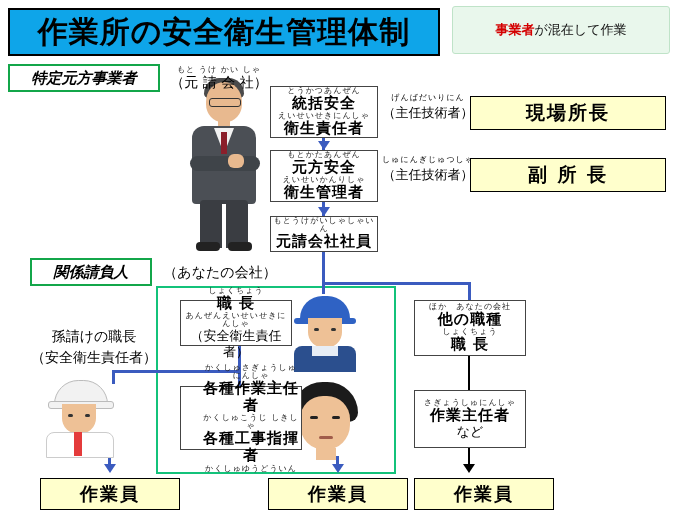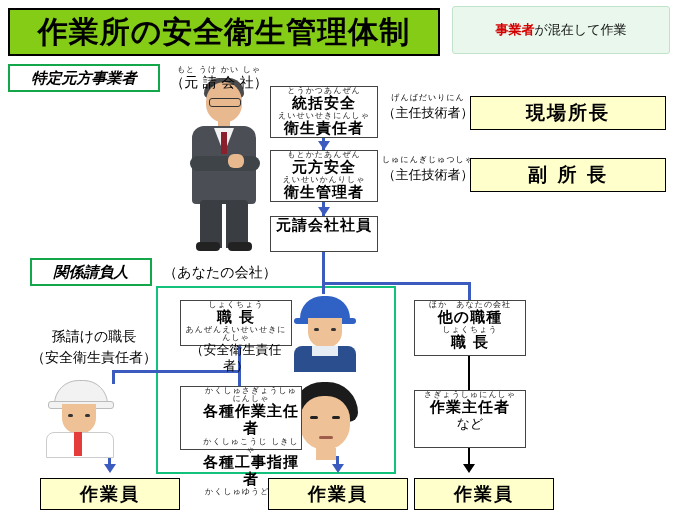--- a/index.html
+++ b/index.html
@@ -8,21 +8,21 @@
     background:#ffffff;
     font-family:"DejaVu Sans","Liberation Sans",sans-serif;
     position:relative;
     overflow:hidden;
   }
   .abs{position:absolute;box-sizing:border-box;}
 
   
   #title{
     left:8px;top:8px;width:432px;height:48px;
-    background:#84cc16;border:2px solid #000;
+    background:#0ea5e9;border:2px solid #000;
     display:flex;align-items:center;justify-content:center;
     font-size:30px;font-weight:bold;color:#000;letter-spacing:1px;
   }
 
   
   #note{
     left:452px;top:6px;width:218px;height:48px;
     background:#e9f7ec;border:1px solid #bfe3c8;border-radius:3px;
     display:flex;flex-direction:column;align-items:center;justify-content:center;
     font-size:13px;line-height:1.45;color:#111;
@@ -46,21 +46,21 @@
   }
   #y-genba{left:470px;top:96px;width:196px;height:34px;}
   #y-fuku{left:470px;top:158px;width:196px;height:34px;}
   #y-worker1{left:40px;top:478px;width:140px;height:32px;font-size:18px;}
   #y-worker2{left:268px;top:478px;width:140px;height:32px;font-size:18px;}
   #y-worker3{left:414px;top:478px;width:140px;height:32px;font-size:18px;}
 
   
   .rolebox{
     background:#ffffff;border:1px solid #444;
-    display:flex;flex-direction:column;align-items:center;
+    display:flex;flex-direction:column;align-items:center;justify-content:center;
     color:#000;text-align:center;
   }
   .ruby{font-size:8px;line-height:1;letter-spacing:1px;color:#222;}
   .mainline{font-size:15px;font-weight:bold;line-height:1.15;letter-spacing:1px;}
   .subline{font-size:13px;line-height:1.2;}
 
   #b-tokatsu{left:270px;top:86px;width:108px;height:52px;}
   #b-motokata{left:270px;top:150px;width:108px;height:52px;}
   #b-shain{left:270px;top:216px;width:108px;height:36px;}
   #b-shokucho{left:180px;top:300px;width:112px;height:46px;}
@@ -264,20 +264,21 @@
 </div>
 
 <div class="abs rolebox" id="b-motokata">
   <span class="ruby">もとかたあんぜん</span>
   <span class="mainline">元方安全</span>
   <span class="ruby">えいせいかんりしゃ</span>
   <span class="mainline">衛生管理者</span>
 </div>
 
 <div class="abs rolebox" id="b-shain">
+  <span class="ruby">もとうけがいしゃしゃいん</span>
   <span class="mainline">元請会社社員</span>
 </div>
 
 <div class="abs rolebox" id="b-shokucho">
   <span class="ruby">しょくちょう</span>
   <span class="mainline">職 長</span>
   <span class="ruby">あんぜんえいせいせきにんしゃ</span>
   <span class="subline">（安全衛生責任者）</span>
 </div>
 

